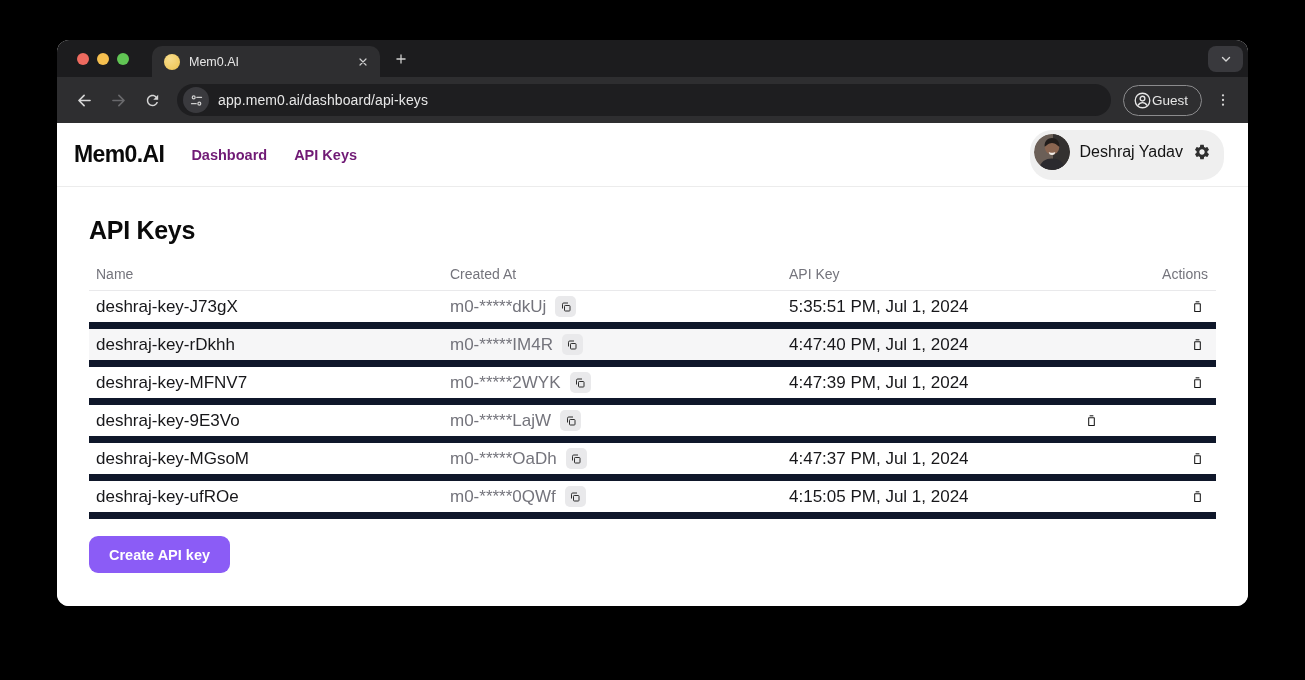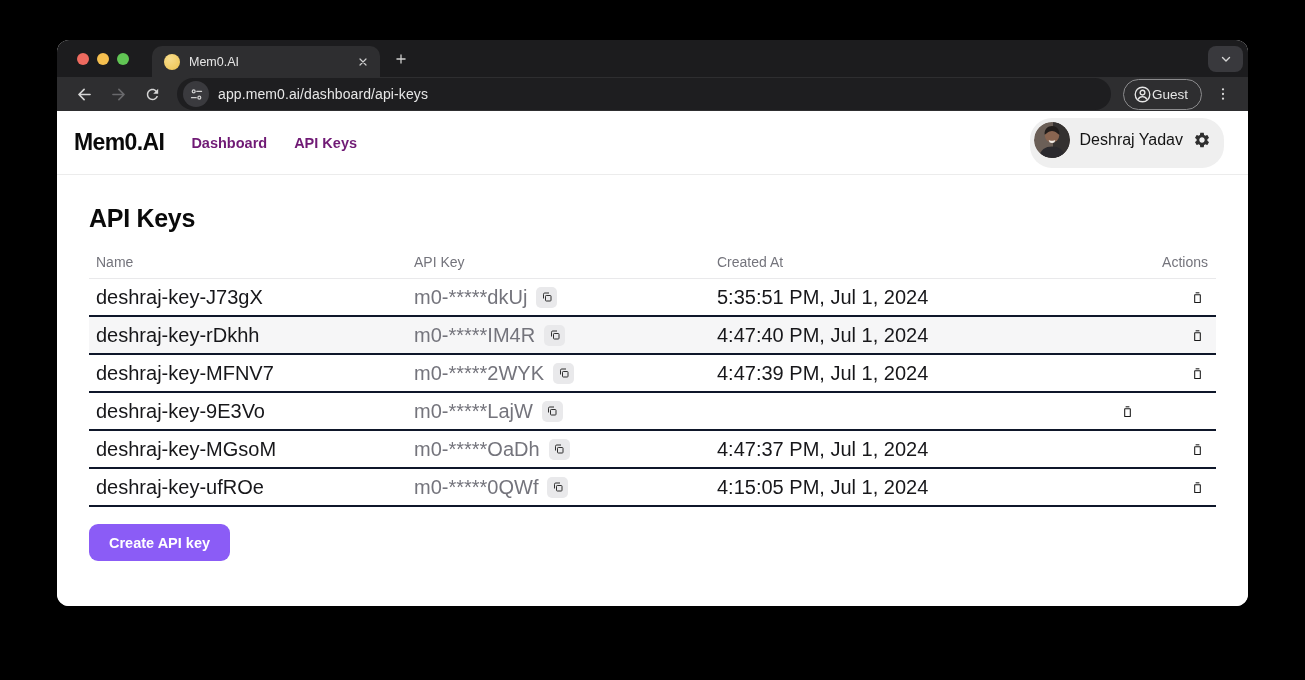--- a/index.html
+++ b/index.html
@@ -16,21 +16,21 @@
   .tab{margin-left:95px;height:31px;width:228px;background:#2e2e30;border-radius:10px 10px 0 0;
        display:flex;align-items:center;padding:0 8px 0 12px;box-sizing:border-box;}
   .favicon{width:16px;height:16px;border-radius:50%;flex:0 0 auto;
        background:radial-gradient(circle at 35% 30%,#f8dd8d,#eec34f);}
   .tab-title{flex:1;color:#e6e6e6;font-size:12.5px;margin-left:9px;white-space:nowrap;overflow:hidden;}
   .icon-btn{display:flex;align-items:center;justify-content:center;cursor:default;border:none;background:transparent;padding:0;}
   .tab-close{width:18px;height:18px;border-radius:4px;}
   .new-tab{width:26px;height:26px;align-self:center;margin-left:8px;border-radius:50%;}
   .tab-search{position:absolute;right:5px;top:6px;width:35px;height:26px;background:#39393d;border-radius:8px;}
   
-  .toolbar{height:34px;background:#2e2e30;display:flex;align-items:center;padding:0 12px;flex:0 0 auto;}
+  .toolbar{height:46px;background:#2e2e30;display:flex;align-items:center;padding:0 12px;flex:0 0 auto;}
   .nav-btn{width:30px;height:30px;border-radius:50%;margin-right:4px;}
   .urlbar{flex:1;height:32px;background:#1e1e20;border-radius:16px;margin:0 12px 0 6px;
           display:flex;align-items:center;padding:0 6px;box-sizing:border-box;}
   .site-chip{width:26px;height:26px;border-radius:50%;background:#3a3a3e;display:flex;align-items:center;justify-content:center;}
   .url-text{color:#e7e7e7;font-size:14px;margin-left:9px;letter-spacing:.1px;}
   .guest{height:31px;border:1px solid #8b8b8d;border-radius:16px;background:transparent;color:#e6e6e6;
          display:flex;align-items:center;padding:0 13px 0 9px;font-size:13.5px;font-family:inherit;}
   .menu-dots{width:26px;height:26px;margin-left:8px;border-radius:50%;}
   
   .page{flex:1;background:#fff;display:flex;flex-direction:column;overflow:hidden;}
@@ -39,24 +39,24 @@
   .main-nav{display:flex;gap:27px;margin-left:27px;}
   .main-nav a{font-size:14.5px;font-weight:600;color:#701a75;text-decoration:none;}
   .user-pill{margin-left:auto;height:44px;background:#efefef;border-radius:22px;display:flex;align-items:center;
              gap:10px;padding:0 13px 6px 4px;}
   .avatar{width:36px;height:36px;border-radius:50%;overflow:hidden;flex:0 0 auto;}
   .user-name{font-size:16px;font-weight:500;color:#141414;}
   .gear{width:18px;height:18px;}
   main{padding:29px 32px 0;}
   h1{margin:0 0 13px;font-size:25px;font-weight:800;color:#0a0a0a;letter-spacing:-.3px;}
   .thead,.trow{display:grid;grid-template-columns:318px 303px 1fr 70px;align-items:center;
-               padding:0 8px 0 7px;box-sizing:border-box;}
+               padding:0 8px 0 7px;box-sizing:border-box;gap:36px;}
   .thead{height:33px;color:#74747c;font-size:14px;font-weight:500;border-bottom:1px solid #e9e9eb;}
   .th-actions{text-align:right;}
-  .trow{height:38px;border-bottom:2px solid #0f172a;font-size:20px;color:#17171a;}
+  .trow{height:38px;border-bottom:7px solid #0f172a;font-size:17px;color:#17171a;}
   .trow.hovered{background:#f6f6f7;}
   .key-cell{display:flex;align-items:center;gap:9px;color:#74747c;}
   .copy-btn{width:21px;height:21px;border-radius:5px;background:#e9e9eb;}
   .actions-cell{display:flex;justify-content:flex-end;}
   .delete-btn{width:22px;height:22px;}
   .create-btn{margin-top:17px;height:37px;background:#8b5cf6;color:#fff;border:none;border-radius:9px;
               padding:0 20px;font-size:14.5px;font-weight:600;font-family:inherit;width:fit-content;}
 </style>
 </head>
 <body>
@@ -168,22 +168,22 @@
           </span>
         </div>
       </header>
 
       <main>
         <h1>API Keys</h1>
 
         <div class="table">
           <div class="thead">
             <span>Name</span>
+            <span>Created At</span>
             <span>API Key</span>
-            <span>Created At</span>
             <span class="th-actions">Actions</span>
           </div>
 
           <div class="trow">
             <span>deshraj-key-J73gX</span>
             <span class="key-cell">
                 <span>m0-*****dkUj</span>
               <button class="icon-btn copy-btn">
                   <svg width="12" height="12" viewBox="0 0 24 24" fill="none" stroke="#2f2f2f" stroke-width="2">
                     <rect x="9" y="9" width="11" height="11" rx="1.5"></rect>

